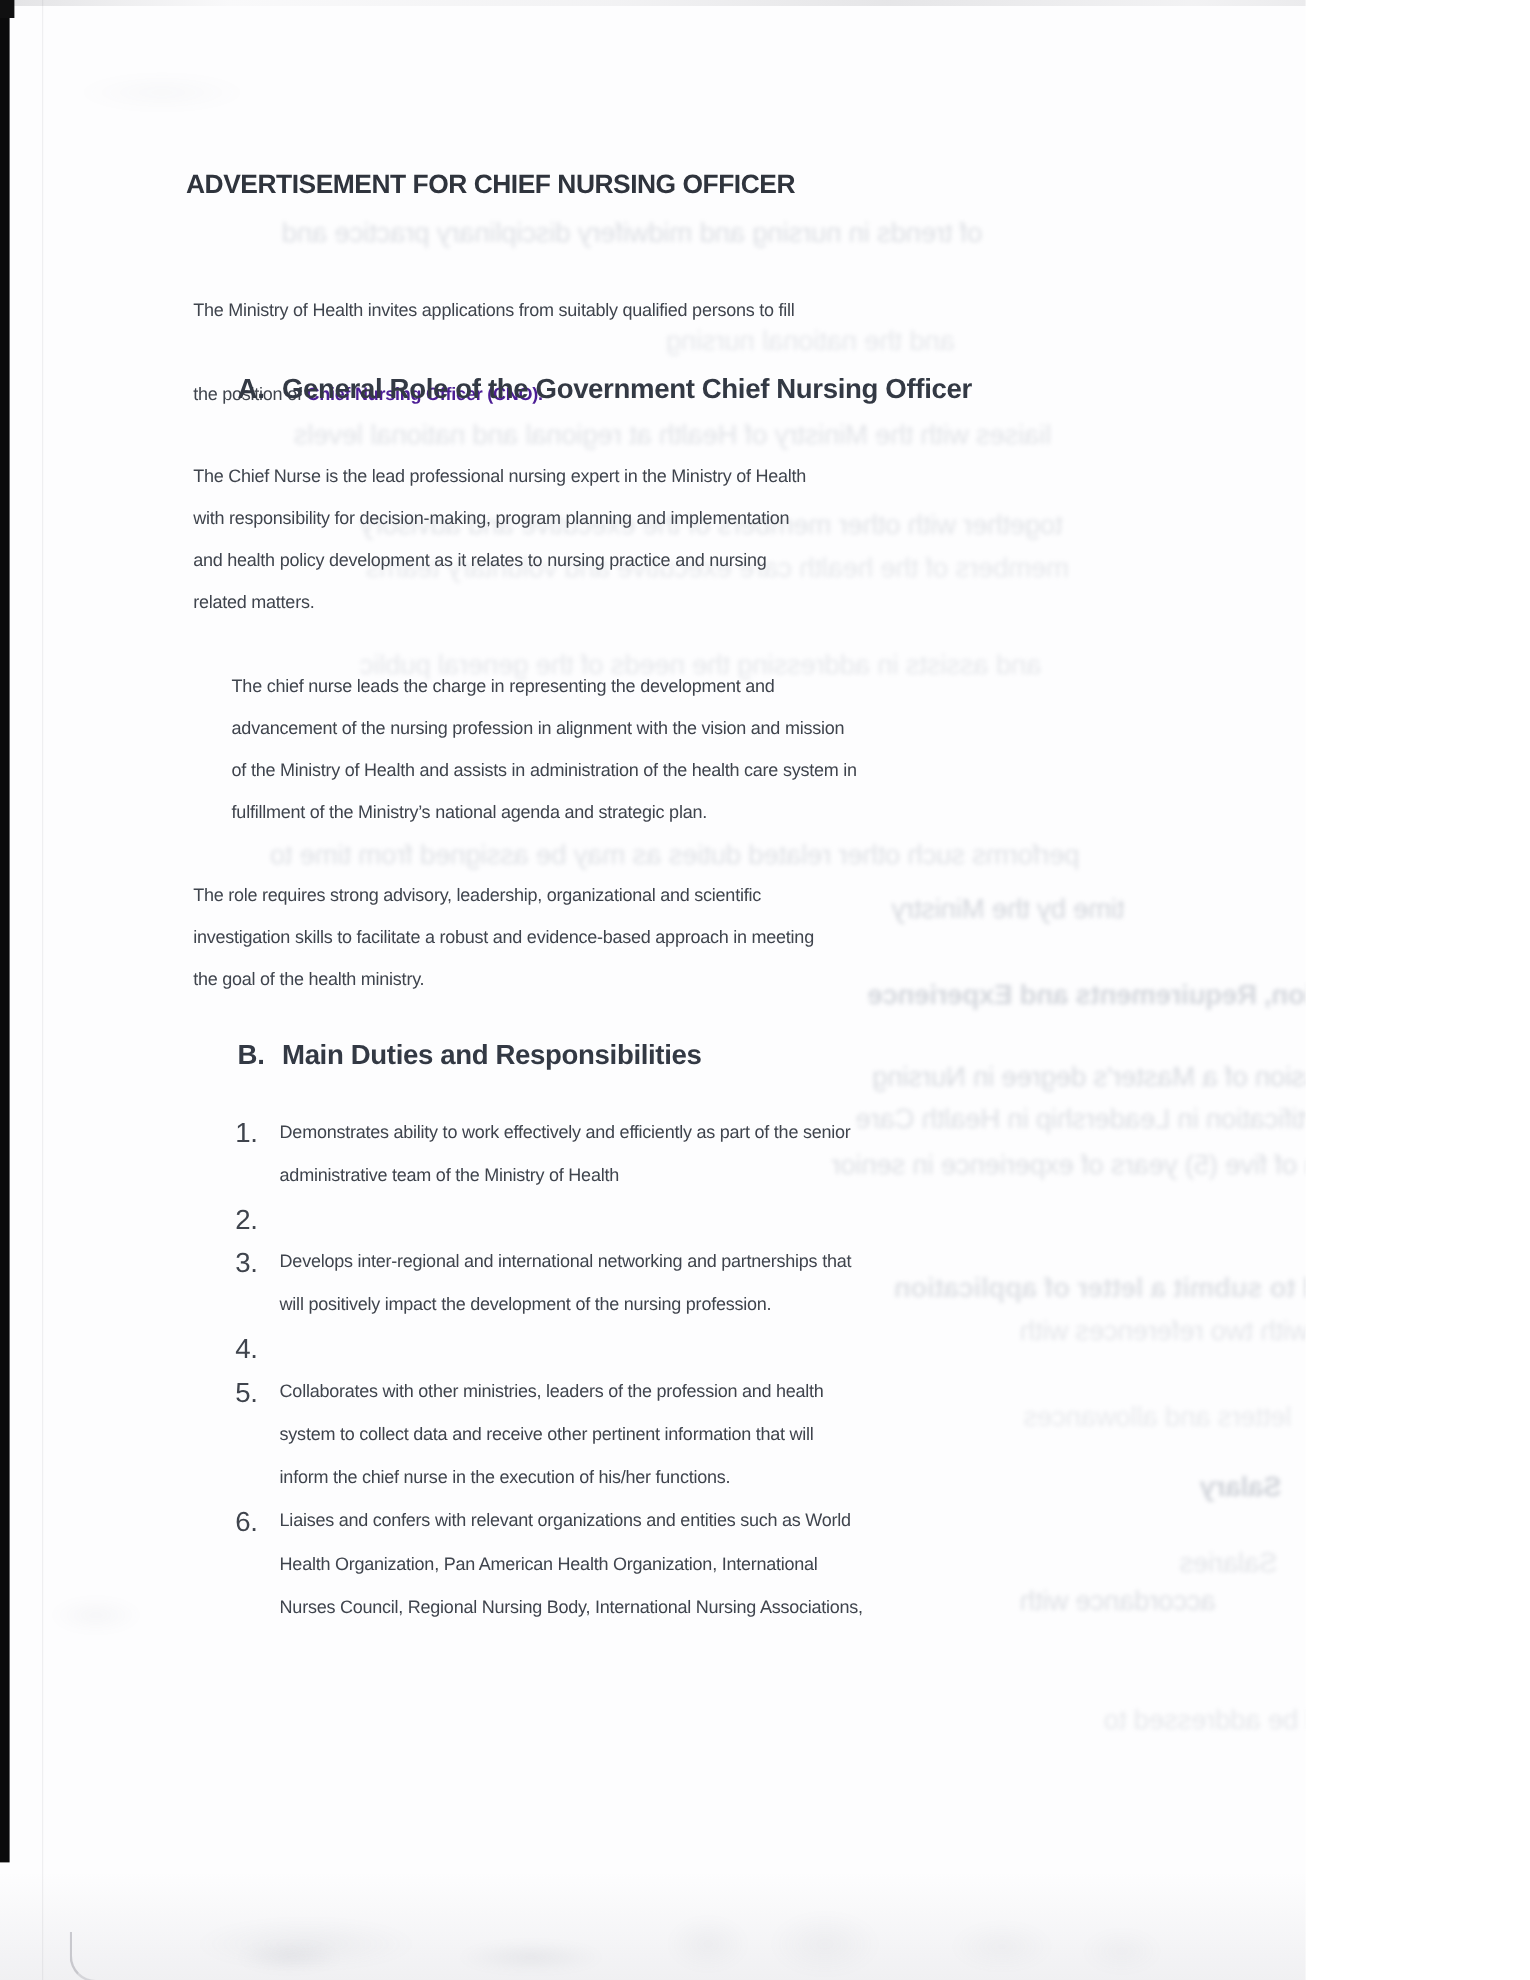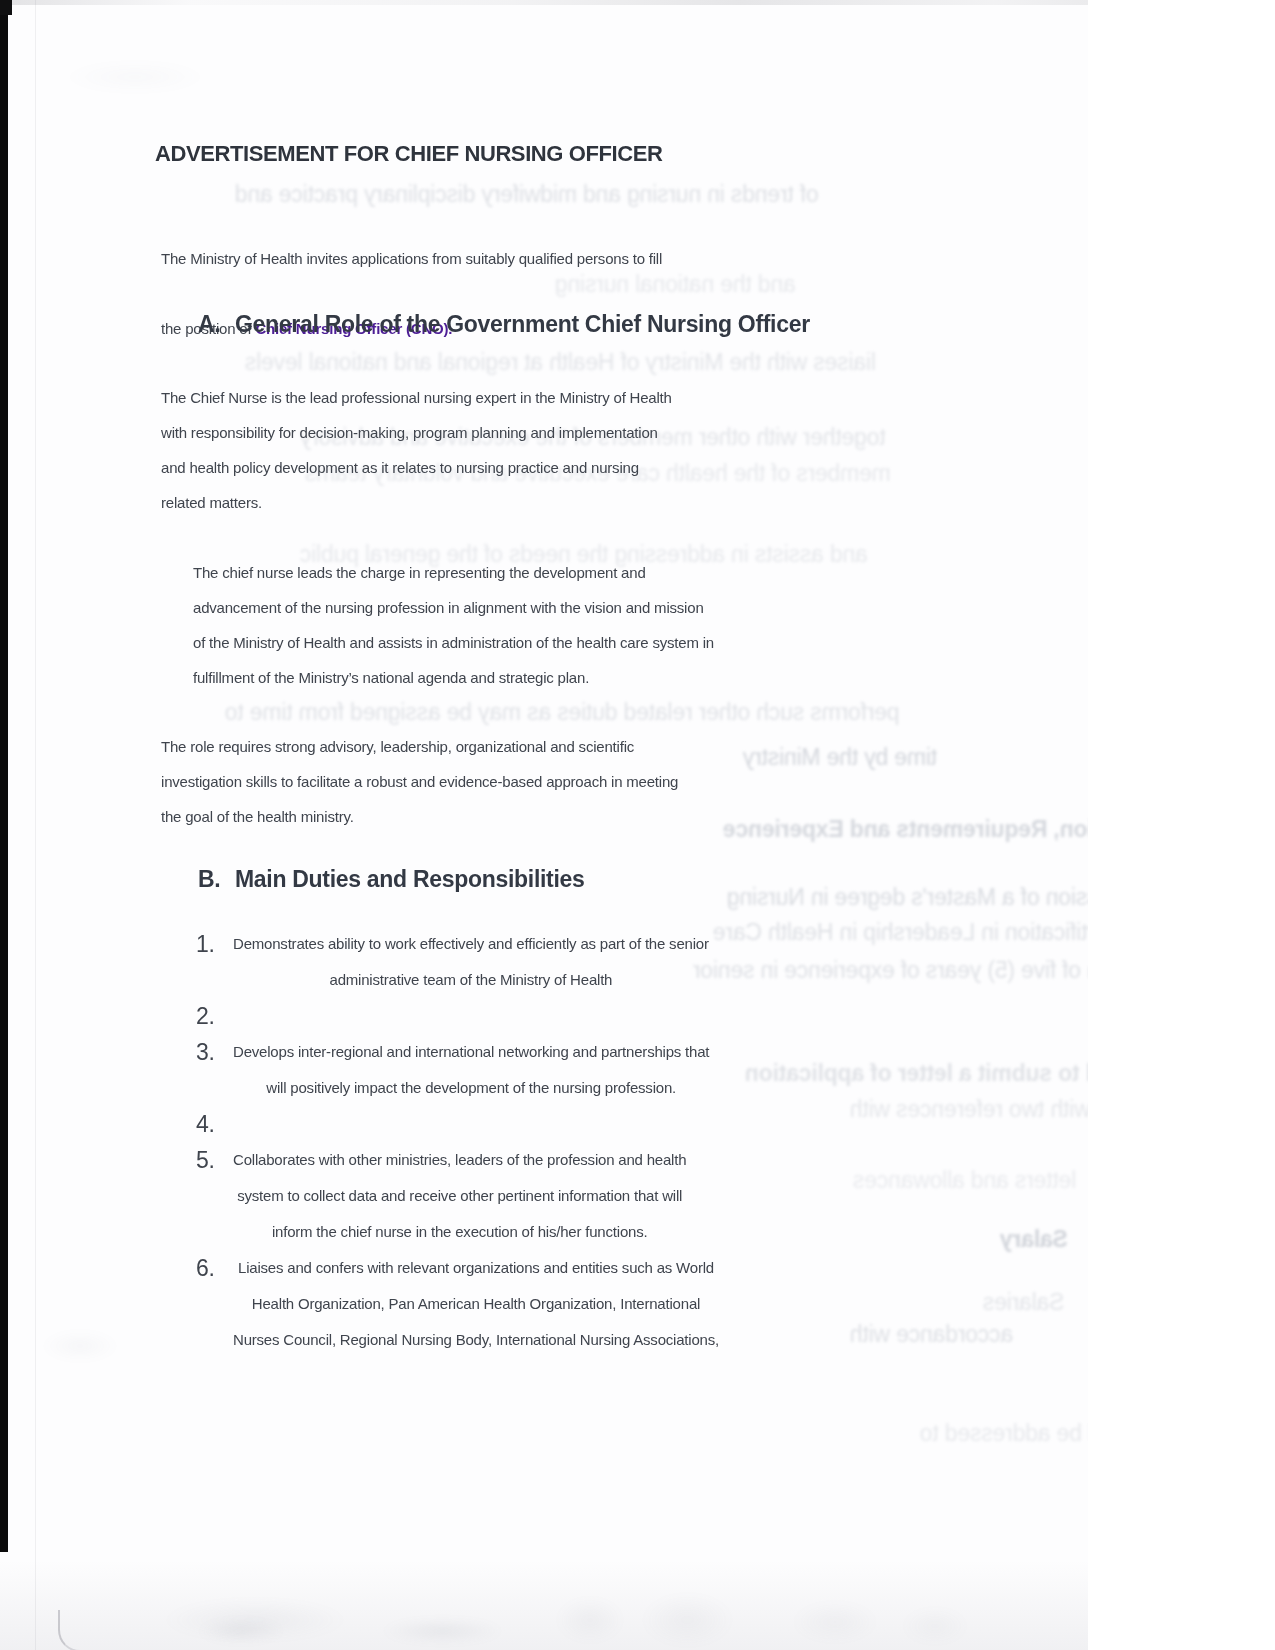--- a/index.html
+++ b/index.html
@@ -34,21 +34,21 @@
     color:#333944;
     line-height:35px;
     white-space:nowrap;
   }
   .heading .num{width:37px;flex:0 0 37px;}
   .duty{display:flex;}
   .duty .num{
     width:37px;flex:0 0 37px;
     font-size:23px;line-height:36px;color:#3f444d;letter-spacing:-0.2px;
   }
-  .duty .txt{line-height:36px;text-align:center;}
+  .duty .txt{line-height:36px;}
   .bold-inline{font-weight:bold;color:#4c1d95;}
   
   .bleed{
     position:absolute;
     transform:scaleX(-1);
     filter:blur(1.6px);
     font-size:23px;
     line-height:26px;
     letter-spacing:-0.2px;
     color:#8d95a3;

